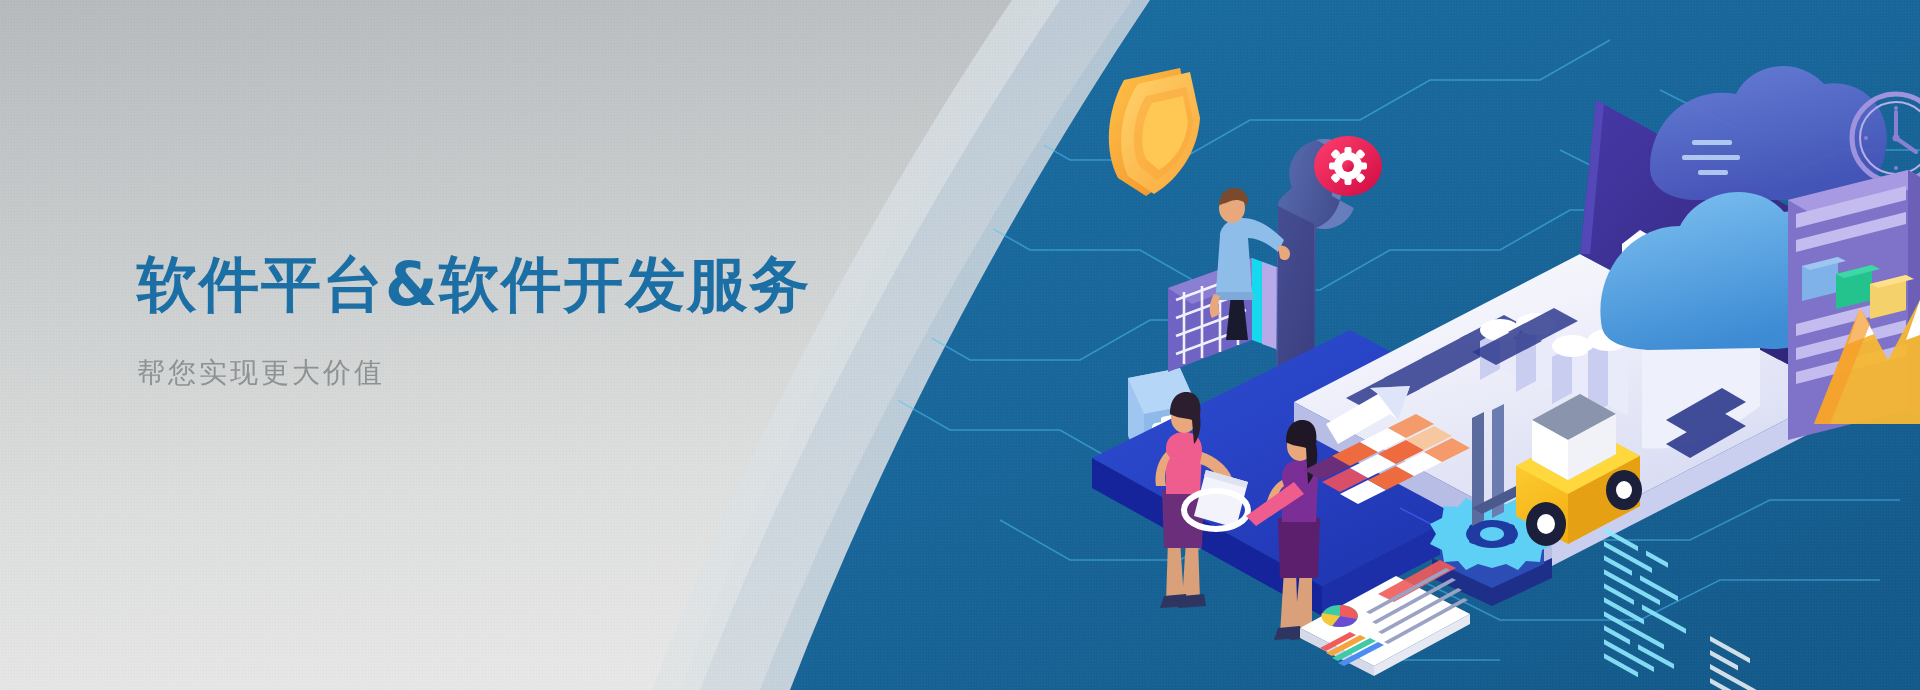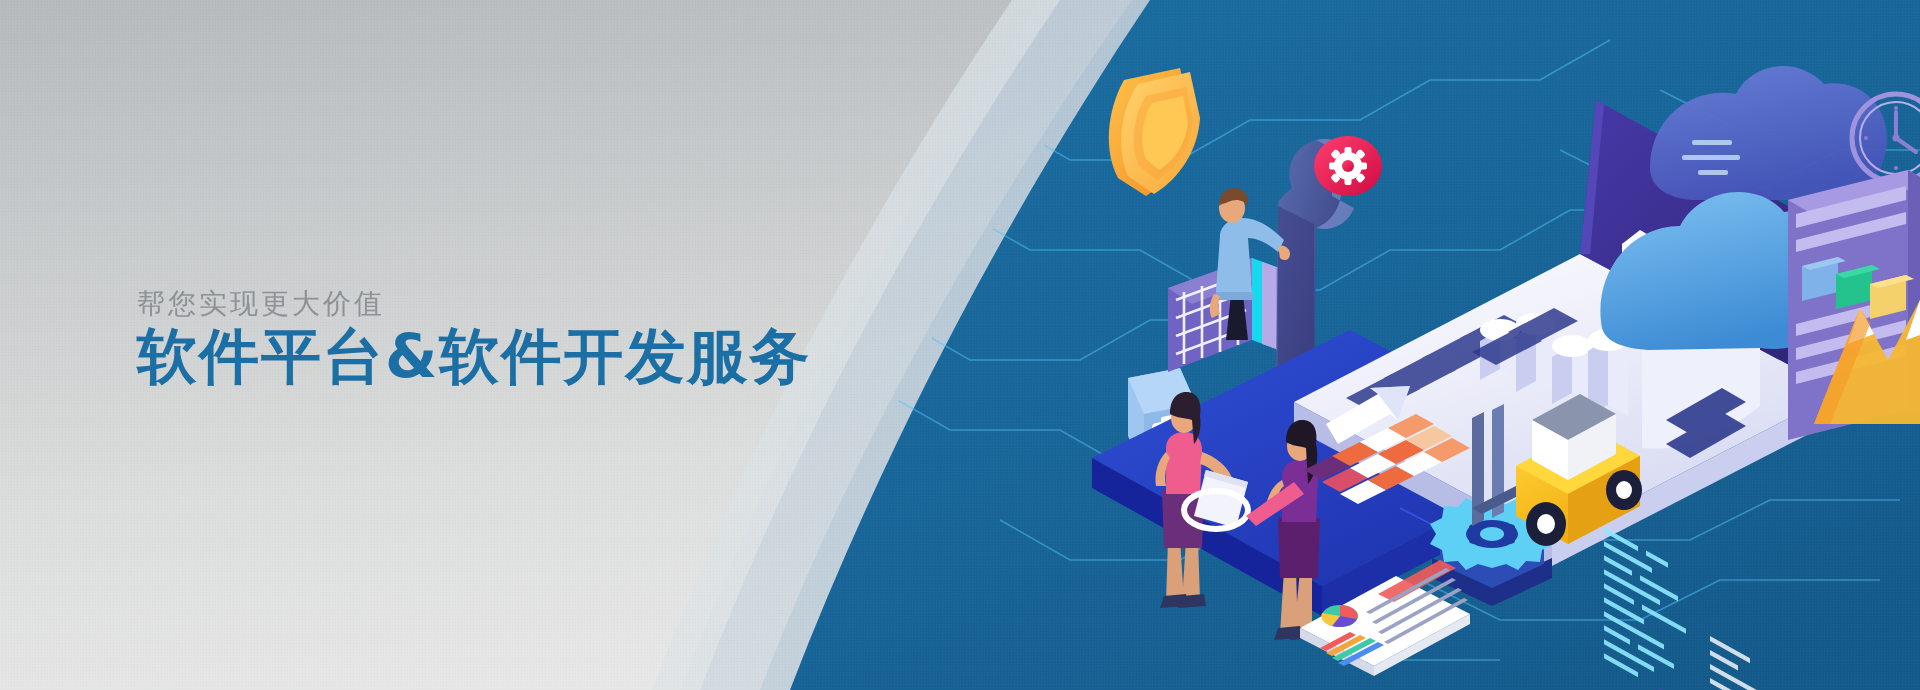--- a/index.html
+++ b/index.html
@@ -118,22 +118,22 @@
         <path d="M1610,300 L1690,340 L1820,340 L1900,300"></path>
         <path d="M1180,470 L1250,510 L1360,510 L1430,470"></path>
         <path d="M1000,520 L1070,560 L1180,560 L1250,520"></path>
         <path d="M1660,90 L1740,130 L1860,130"></path>
         <path d="M1300,620 L1380,660 L1500,660"></path>
       </g>
     </svg>
   </div>
 
   <div id="text-block">
+    <div id="banner-title">软件平台&amp;软件开发服务</div>
     <div id="banner-subtitle">帮您实现更大价值</div>
-    <div id="banner-title">软件平台&amp;软件开发服务</div>
   </div>
 
   <div id="illustration">
     <svg viewBox="0 0 1040 690" xmlns="http://www.w3.org/2000/svg">
       <defs>
         <linearGradient id="gShieldA" x1="0" y1="0" x2="1" y2="1">
           <stop offset="0%" stop-color="#ffd36b"></stop>
             <stop offset="100%" stop-color="#f9a73a"></stop>
         </linearGradient>
         <linearGradient id="gShieldB" x1="0" y1="0" x2="1" y2="1">

